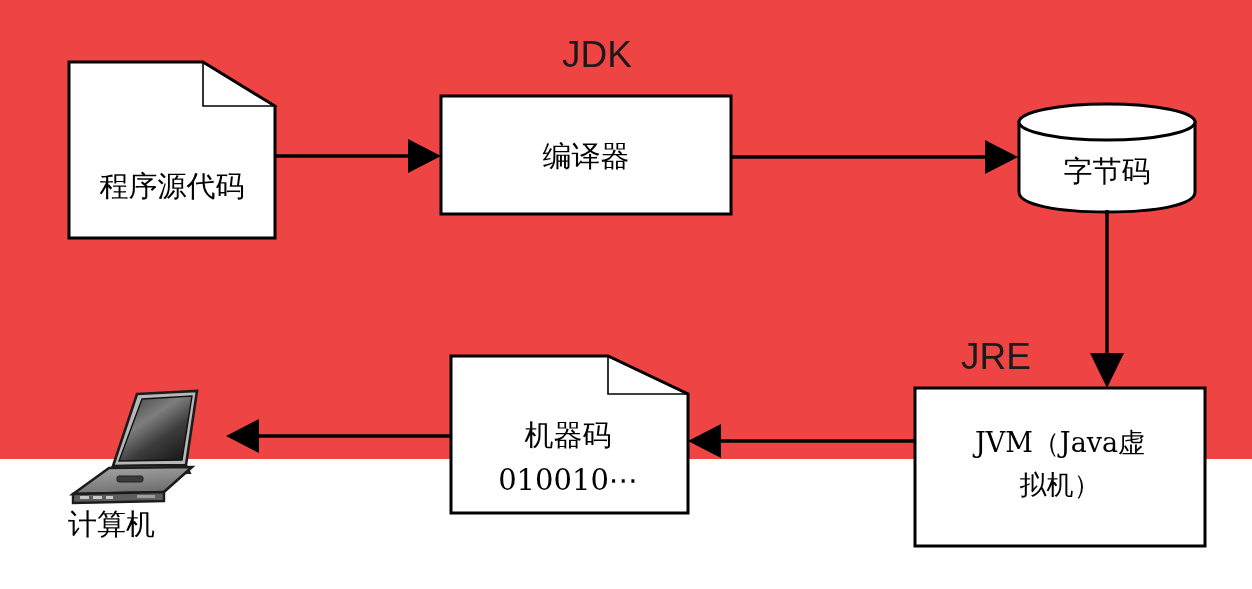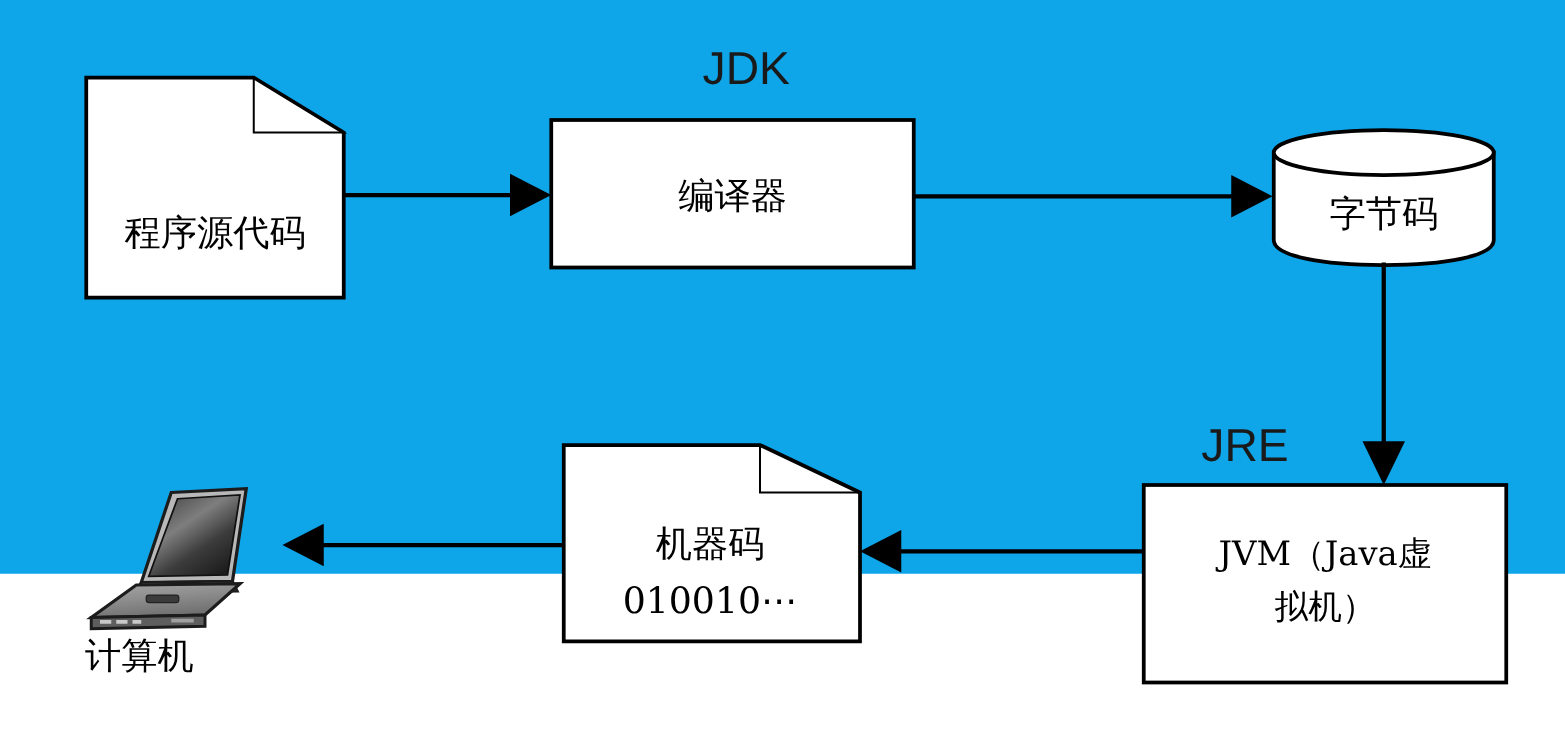--- a/index.html
+++ b/index.html
@@ -10,21 +10,21 @@
   body {
     width: 1252px;
     height: 589px;
     font-family: "Liberation Sans", sans-serif;
     overflow: hidden;
   }
   #diagram-root {
     position: relative;
     width: 1252px;
     height: 459px;
-    background: #0ea5e9;
+    background: #ef4444;
     text-align: right;
   }
   svg.diagram {
     display: block;
     width: 1252px;
     height: 589px;
   }
   .shape-stroke {
     fill: #ffffff;
     stroke: #000000;

